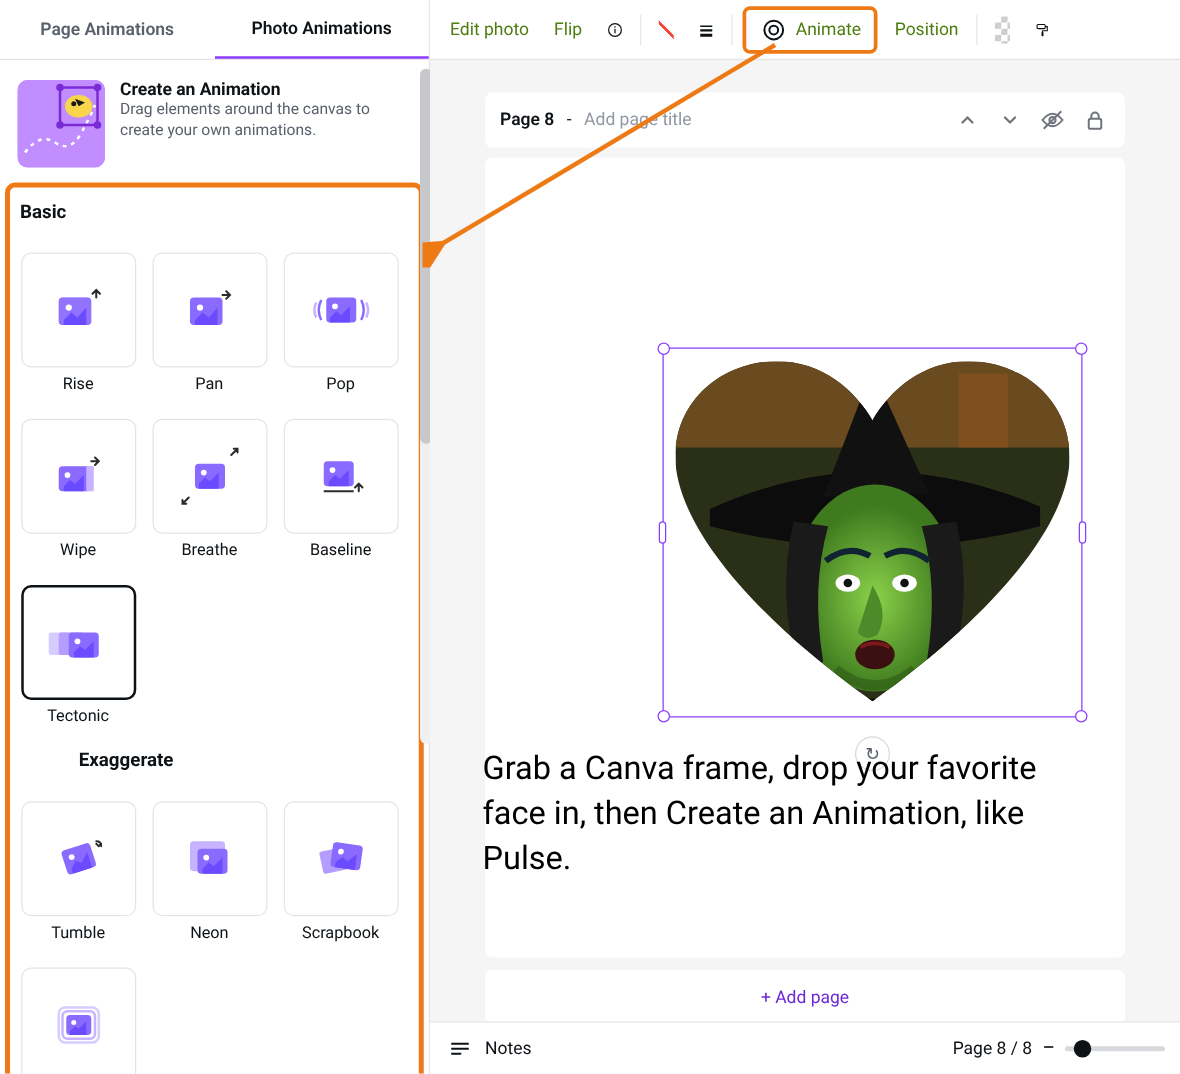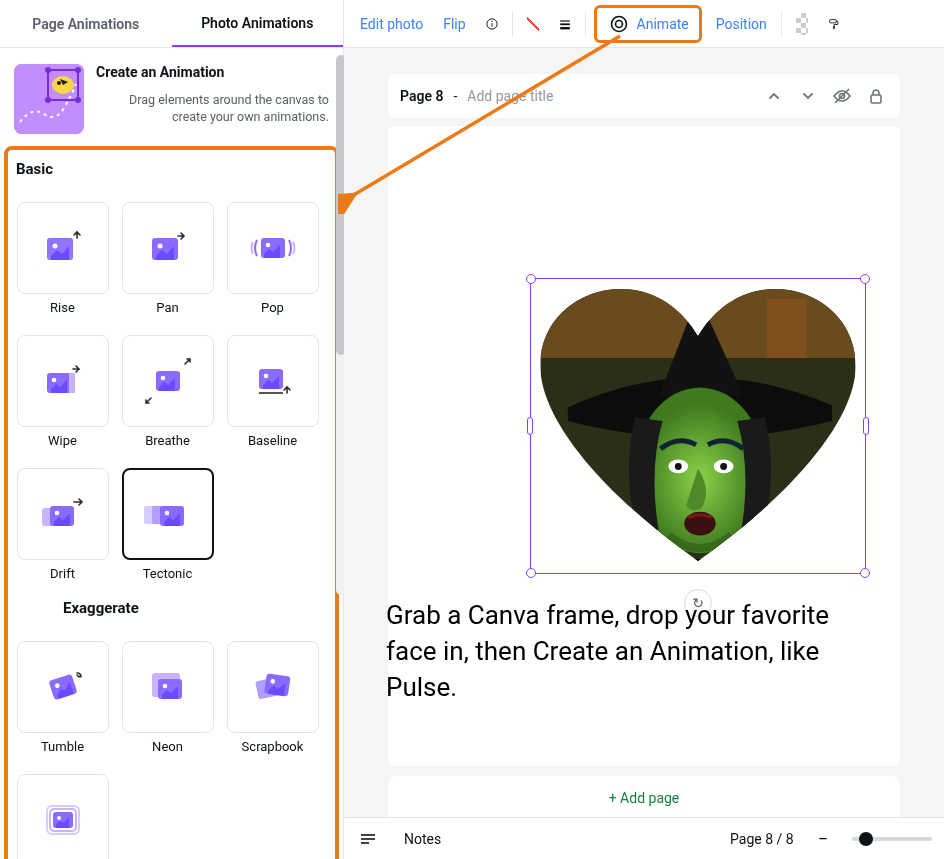--- a/index.html
+++ b/index.html
@@ -7,38 +7,38 @@
   .root { display:flex; width:944px; height:859px; }
   
   .sidebar { width:344px; height:100%; display:flex; flex-direction:column; border-right:1px solid #e5e5e5; position:relative; }
   .tabs { display:flex; height:48px; border-bottom:1px solid #e5e5e5; }
   .tab { flex:1; display:flex; align-items:center; justify-content:center; font-size:14px; font-weight:600; color:#59606b; cursor:pointer; }
   .tab.active { color:#0d1216; border-bottom:2px solid #8b3dff; }
   .scroll-area { flex:1; overflow:hidden; position:relative; padding:12px 8px 12px 8px; }
   .create-anim { display:flex; gap:12px; padding:4px 6px 16px 6px; }
   .ca-thumb { width:70px; height:70px; border-radius:8px; background:#c18dff; display:flex; align-items:center; justify-content:center; flex:0 0 70px; position:relative; overflow:hidden;}
   .ca-thumb svg{display:block;}
-  .ca-text .ca-title { font-size:14px; font-weight:700; margin-bottom:12px; }
-  .ca-text .ca-desc { font-size:12.5px; color:#59606b; line-height:1.35;text-align:right; }
+  .ca-text .ca-title { font-size:14px; font-weight:700; margin-bottom:0; }
+  .ca-text .ca-desc { font-size:12.5px; color:#59606b; line-height:1.35; }
   .highlight-box { border:4px solid #ee7a16; border-radius:8px; margin:-4px; padding:6px 4px 12px 4px; }
   .section-title { font-size:15px; font-weight:700; margin:4px 0 12px 4px; }
   .tile-grid { display:flex; flex-wrap:wrap; gap:8px 8px; padding:0 2px; }
   .tile { width:97px; display:flex; flex-direction:column; align-items:center; gap:6px; cursor:pointer;margin-top:12px; }
   .tile-box { width:92px; height:92px; border:1px solid #e3e4e8; border-radius:8px; display:flex; align-items:center; justify-content:center; background:#fff;}
   .tile-box.sel { border:2px solid #0d1216; }
   .tile-label { font-size:13px; color:#0d1216; }
   .sidebar-scrollbar { position:absolute; top:55px; right:-4px; width:12px; height:540px; }
   .sb-track { width:10px; height:100%; background:#f0f0f0; border-radius:6px; margin-left:1px;}
   .sb-thumb { position:absolute; top:0; left:1px; width:10px; height:300px; background:#c7c8cc; border-radius:6px;}
   
   .tile-box svg { display:block; }
 
   
   .main { flex:1; display:flex; flex-direction:column; background:#f5f5f6; position:relative;}
-  .toolbar { height:48px; background:#fff; border-bottom:1px solid #e5e5e5; display:flex; align-items:center; padding:16px 10px; gap:8px; font-size:14px; color:#3b82f6; }
+  .toolbar { height:48px; background:#fff; border-bottom:1px solid #e5e5e5; display:flex; align-items:center; padding:16px 10px; gap:8px; font-size:14px; color:#4d7c0f; }
   .tb-btn { display:flex; align-items:center; gap:4px; padding:4px 6px; border-radius:4px; cursor:pointer; white-space:nowrap;}
   .tb-sep { width:1px; height:24px; background:#e5e5e5; }
   .animate-hl { border:3px solid #ee7a16; border-radius:6px; padding:4px 10px; display:flex; align-items:center; gap:6px;}
   .tb-icon svg { display:block;}
   .tb-icon { display:flex; align-items:center; justify-content:center; width:24px; height:24px;}
   .checker { width:22px; height:22px; background:
       linear-gradient(45deg,#ccc 25%,transparent 25%,transparent 75%,#ccc 75%),
       linear-gradient(45deg,#ccc 25%,transparent 25%,transparent 75%,#ccc 75%);
       background-size:10px 10px; background-position:0 0,5px 5px; border-radius:3px;}
   .erase-icon { width:22px;height:22px;border-radius:3px;background:#fff; position:relative;}
@@ -53,22 +53,22 @@
   .sel-frame { position:absolute; left:142px; top:152px; width:336px; height:296px; border:1.5px solid #8b3dff;}
   .handle { position:absolute; width:10px;height:10px;border:1.5px solid #8b3dff;background:#fff;border-radius:50%;}
   .h-tl{top:-5px;left:-5px;} .h-tr{top:-5px;right:-5px;} .h-bl{bottom:-5px;left:-5px;} .h-br{bottom:-5px;right:-5px;}
   .handle.edge{border-radius:4px;width:6px;height:18px;}
   .h-ml{top:50%;left:-4px;transform:translateY(-50%);}
   .h-mr{top:50%;right:-4px;transform:translateY(-50%);}
   .heart { position:absolute; inset:10px 8px 8px 8px;}
   .heart svg{width:100%;height:100%;}
   .rotate-handle{position:absolute;left:50%;bottom:-44px;transform:translateX(-50%);width:28px;height:28px;border-radius:50%;background:#fff;border:1px solid #d7d9dd;display:flex;align-items:center;justify-content:center;font-size:14px;color:#59606b;}
   .caption { position:absolute; left:-2px; right:20px; top:472px; font-size:26px; line-height:1.38; color:#000000;}
-  .addpage { margin:10px 44px; height:44px; background:#fff; border-radius:6px; display:flex; align-items:center; justify-content:center; font-size:14px; cursor:pointer; color:#15803d;}
-  .bottombar{ position:absolute; left:0; right:0; bottom:0; height:42px; background:#fff; border-top:1px solid #e5e5e5; display:flex; align-items:center; padding:0 12px; gap:24px; font-size:14px;}
+  .addpage { margin:10px 44px; height:44px; background:#fff; border-radius:6px; display:flex; align-items:center; justify-content:center; font-size:14px; cursor:pointer; color:#6d28d9;}
+  .bottombar{ position:absolute; left:0; right:0; bottom:0; height:42px; background:#fff; border-top:1px solid #e5e5e5; display:flex; align-items:center; padding:0 12px; gap:8px; font-size:14px;}
   .bottombar .bspacer{flex:1;}
   .zoom-track{width:80px;height:4px;background:#d7d9dd;border-radius:2px;position:relative;}
   .zoom-thumb{position:absolute;top:50%;left:14px;transform:translate(-50%,-50%);width:14px;height:14px;border-radius:50%;background:#0d1216;}
   
   .annot-arrow{position:absolute;pointer-events:none;z-index:50;}
 </style>
 </head>
 <body>
 
 <div class="root">
@@ -170,32 +170,20 @@
             <div class="tile-box">
                 <svg width="44" height="44" viewBox="0 0 44 44">
                   <rect x="8" y="10" width="24" height="20" rx="3" fill="#8b6bff"></rect>
                   <circle cx="15" cy="17" r="2.3" fill="#fff"></circle>
                   <path d="M12 26 l5 -5 l4 3 l7 -7 v13 h-16z" fill="#6b4bff"></path>
                   <line x1="8" y1="34" x2="32" y2="34" stroke="#2b2b2b" stroke-width="1.6"></line>
                   <path d="M36 34 v-6 M33 31 l3 -3 l3 3" stroke="#2b2b2b" stroke-width="1.6" fill="none" stroke-linecap="round"></path>
                 </svg>
               </div>
             <div class="tile-label">Baseline</div>
-          </div>
-          <div class="tile">
-            <div class="tile-box">
-                <svg width="50" height="44" viewBox="0 0 50 44">
-                  <rect x="4" y="16" width="22" height="18" rx="3" fill="#c7b3ff"></rect>
-                  <rect x="12" y="14" width="24" height="20" rx="3" fill="#8b6bff"></rect>
-                  <circle cx="19" cy="21" r="2.3" fill="#fff"></circle>
-                  <path d="M16 30 l5 -5 l4 3 l7 -7 v13 h-16z" fill="#6b4bff"></path>
-                  <path d="M36 10 h8 M41 7 l3 3 l-3 3" stroke="#2b2b2b" stroke-width="1.6" fill="none" stroke-linecap="round"></path>
-                </svg>
-              </div>
-            <div class="tile-label">Drift</div>
           </div>
           <div class="tile">
             <div class="tile-box sel">
                 <svg width="60" height="44" viewBox="0 0 60 44">
                   <rect x="6" y="14" width="20" height="18" rx="2" fill="#d7ccff"></rect>
                   <rect x="14" y="14" width="20" height="18" rx="2" fill="#b39dff"></rect>
                   <rect x="22" y="14" width="24" height="20" rx="3" fill="#8b6bff"></rect>
                   <circle cx="29" cy="21" r="2.3" fill="#fff"></circle>
                   <path d="M26 30 l5 -5 l4 3 l7 -7 v13 h-16z" fill="#6b4bff"></path>
                 </svg>

